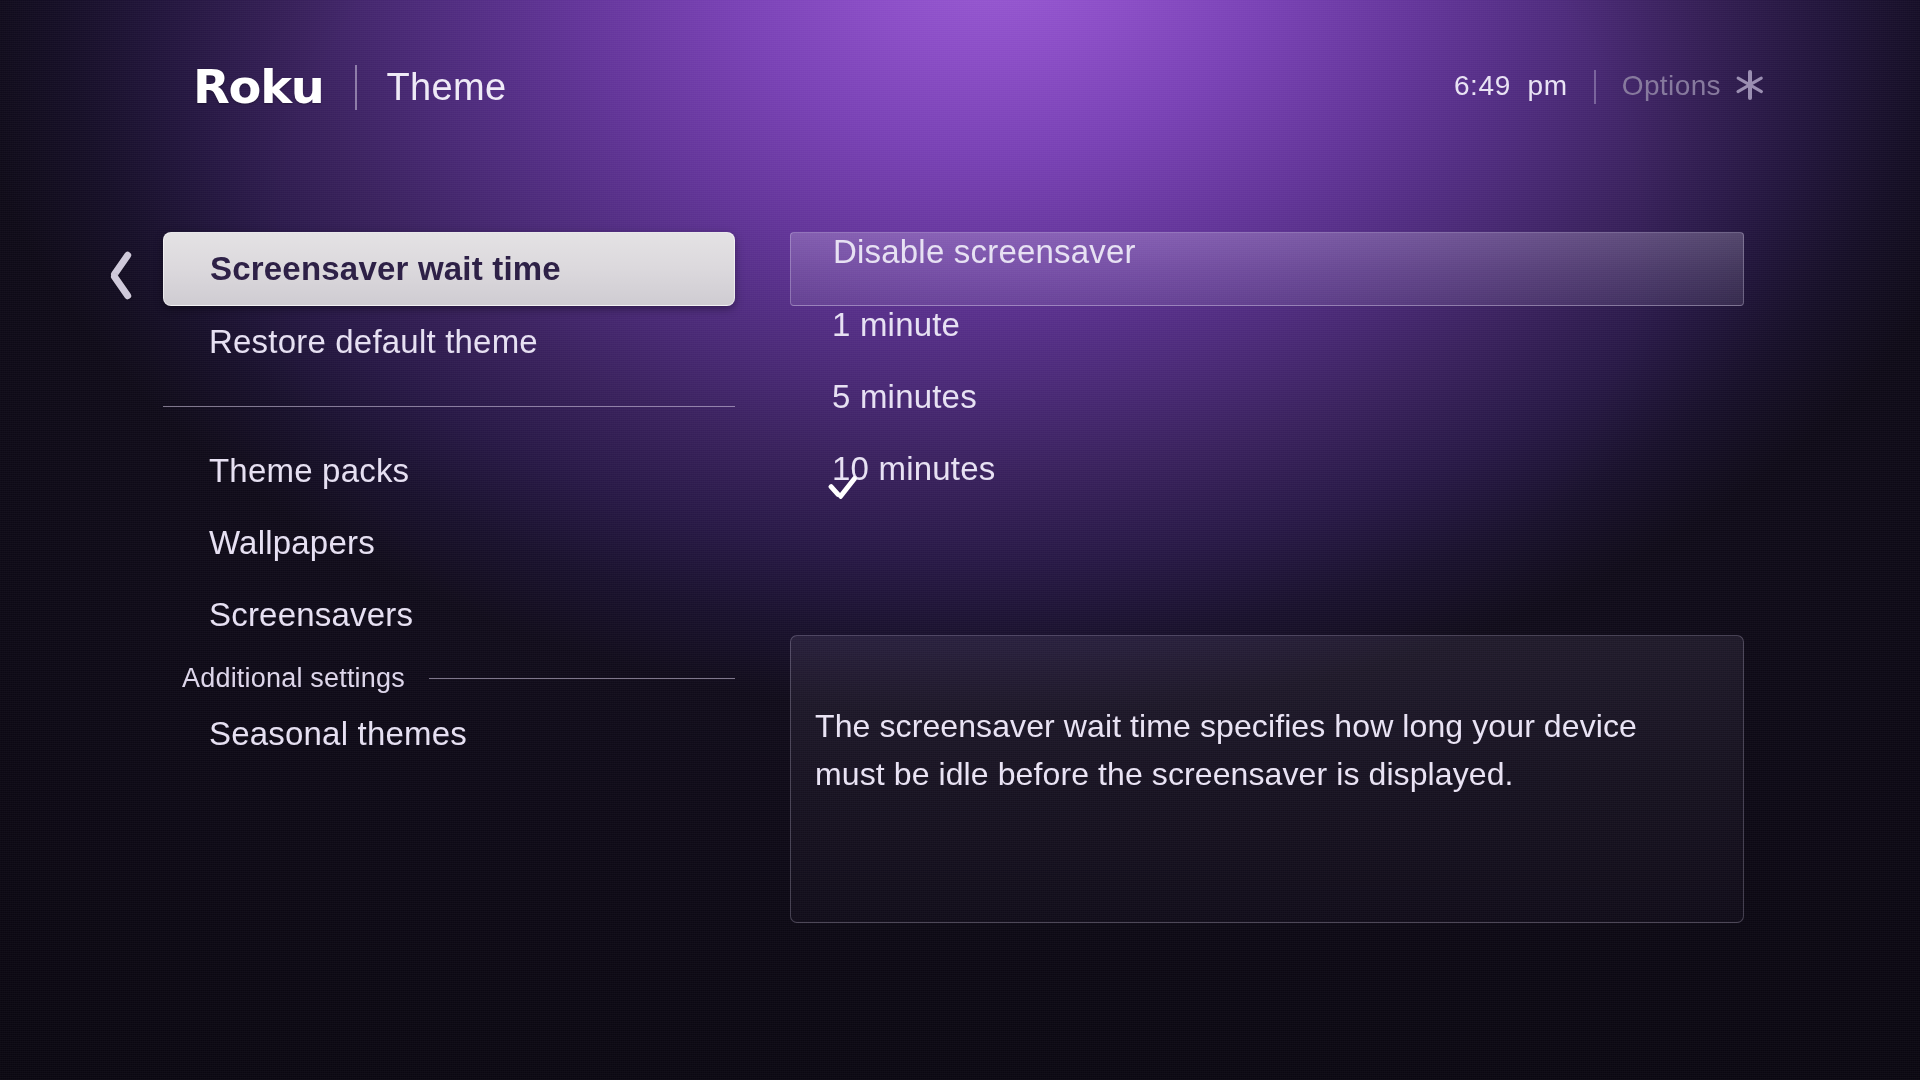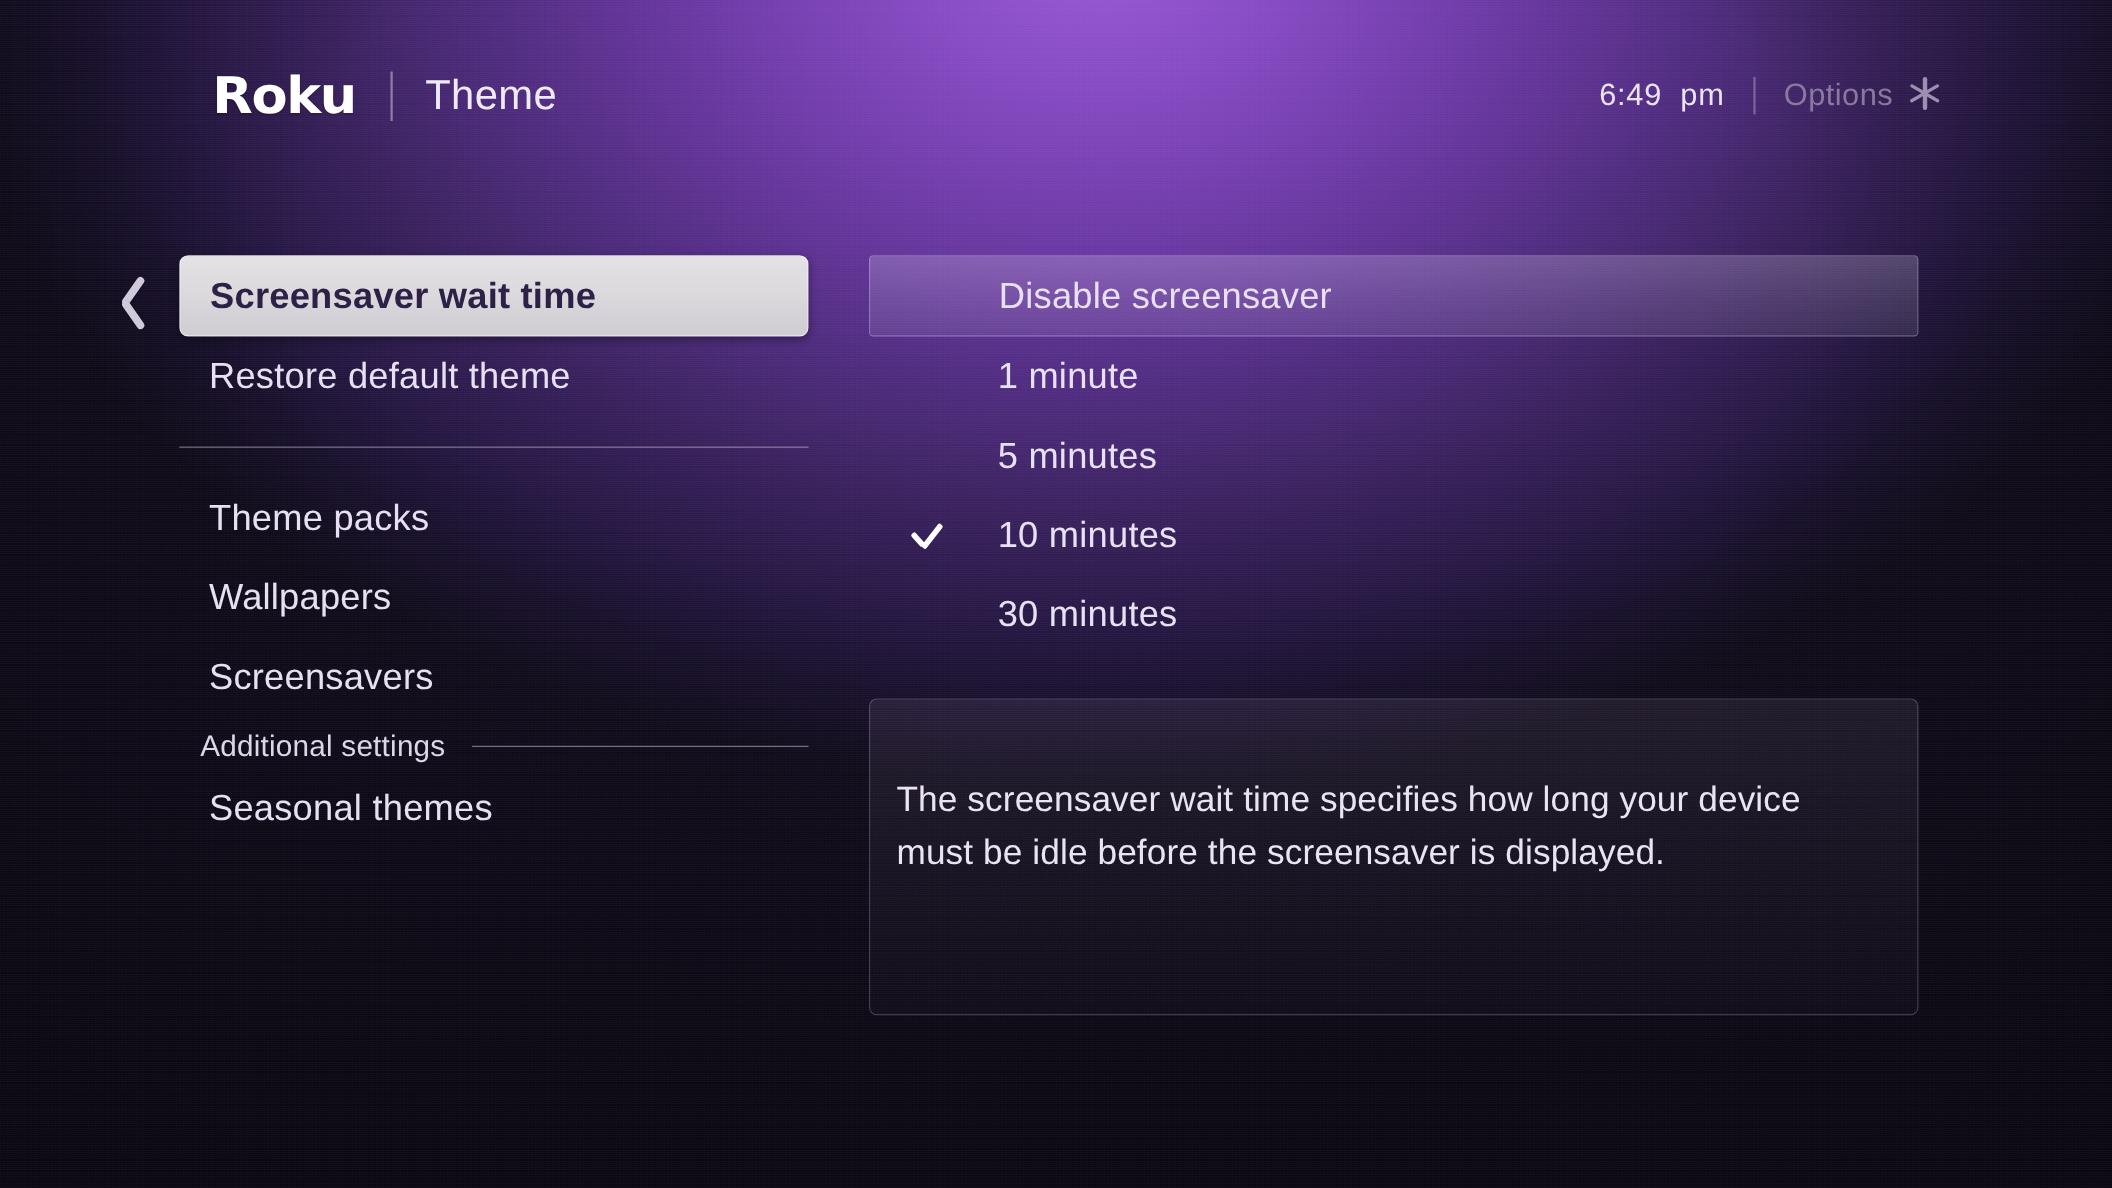--- a/index.html
+++ b/index.html
@@ -163,21 +163,21 @@
   .sidebar {
     position: absolute;
     left: 163px;
     top: 232px;
     width: 572px;
   }
   .side-item {
     height: 72px;
     display: flex;
     align-items: center;
-    padding-left: 27px;
+    padding-left: 46px;
     box-sizing: border-box;
     font-size: 33px;
     color: #e6e0f2;
     letter-spacing: 0.2px;
   }
   .side-item.selected {
     background: linear-gradient(to bottom, #e4e2e4 0%, #dcd9dd 48%, #cfccd2 100%);
     border: 1px solid rgba(255,255,255,0.55);
     border-radius: 8px;
     color: #2e2147;
@@ -214,27 +214,26 @@
   
   .options-panel {
     position: absolute;
     left: 790px;
     top: 232px;
     width: 954px;
   }
   .opt-row {
     height: 72px;
     display: flex;
-    align-items: center;
     box-sizing: border-box;
     font-size: 33px;
     color: #e7e1f3;
     letter-spacing: 0.2px;
     position: relative;
-    padding-left: 117px;
+    padding-left: 42px;
   }
   .opt-row.highlight {
     background: linear-gradient(to bottom,
       rgba(232,224,246,0.24) 0%,
       rgba(222,212,240,0.17) 55%,
       rgba(206,195,228,0.13) 100%);
     border: 1px solid rgba(229,221,244,0.30);
     border-radius: 4px;
     height: 74px;
   }
@@ -365,23 +364,20 @@
     </div>
 
     <div class="opt-row">
       <span class="opt-check">
         <span class="s"></span>
           <span class="l"></span>
       </span>
       <span>10 minutes</span>
     </div>
 
-    <div class="opt-row">
-      <span>30 minutes</span>
-    </div>
 
   </div>
 
   <div class="desc-box">
     <div class="desc-text">The screensaver wait time specifies how long your device must be idle before the screensaver is displayed.</div>
   </div>
 
 </div>
 
 </body></html>

